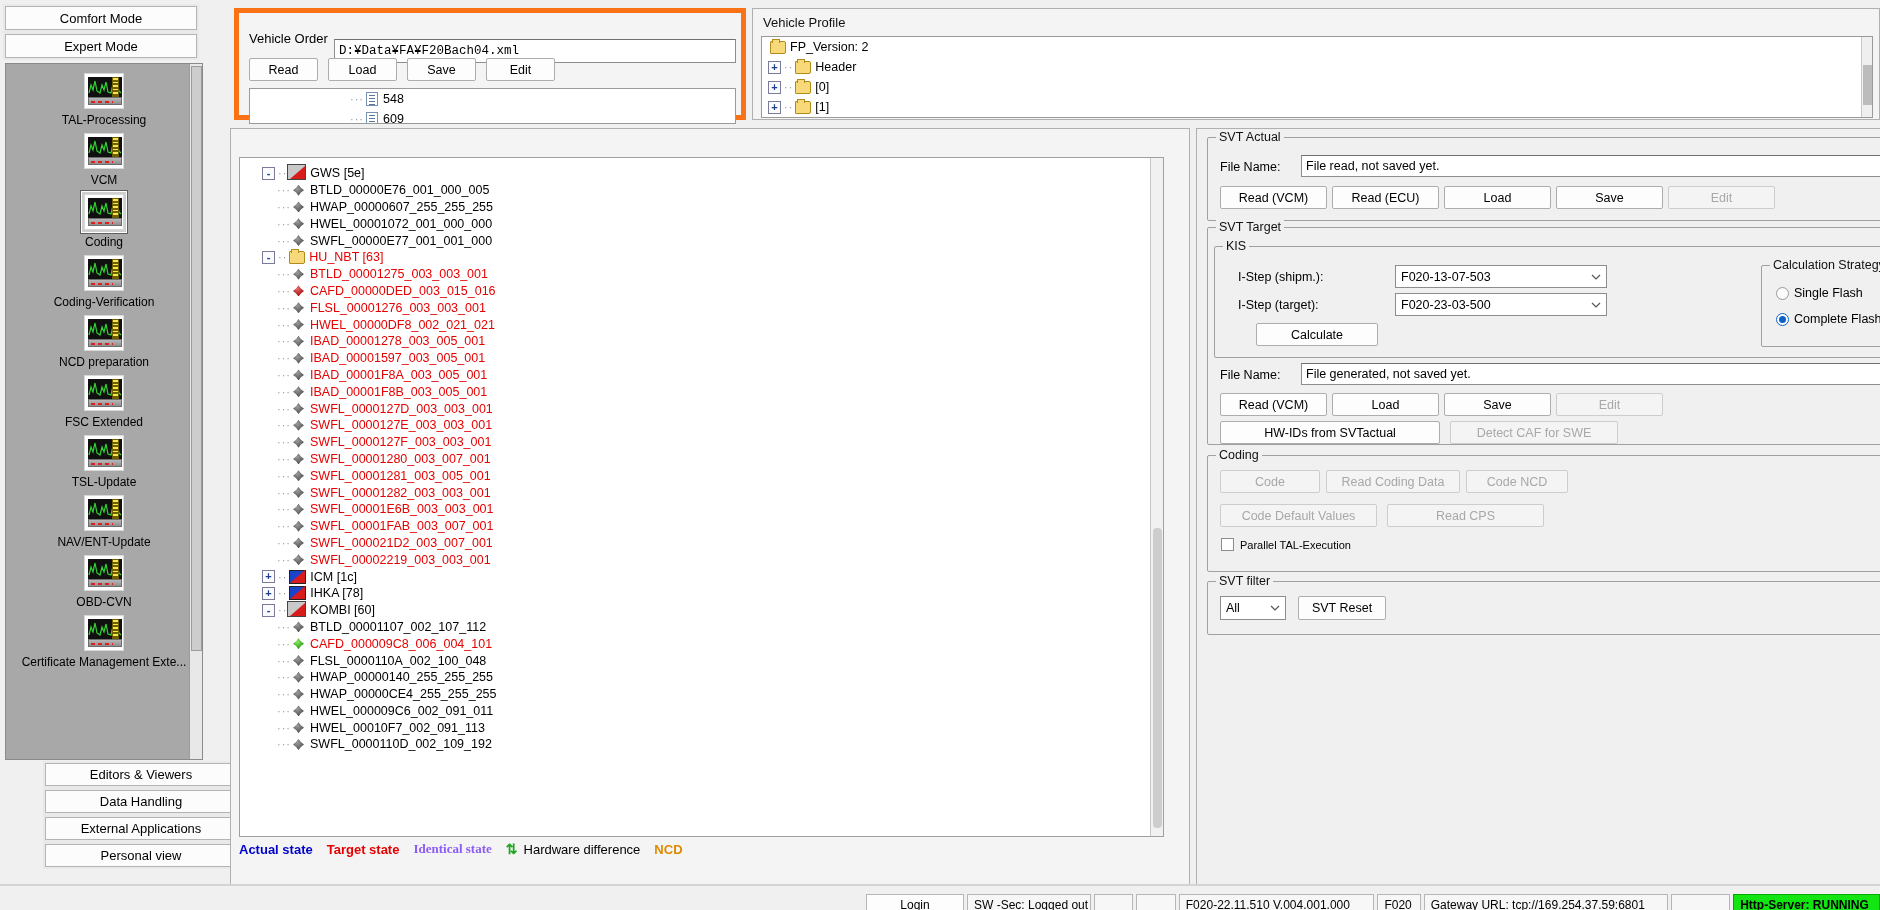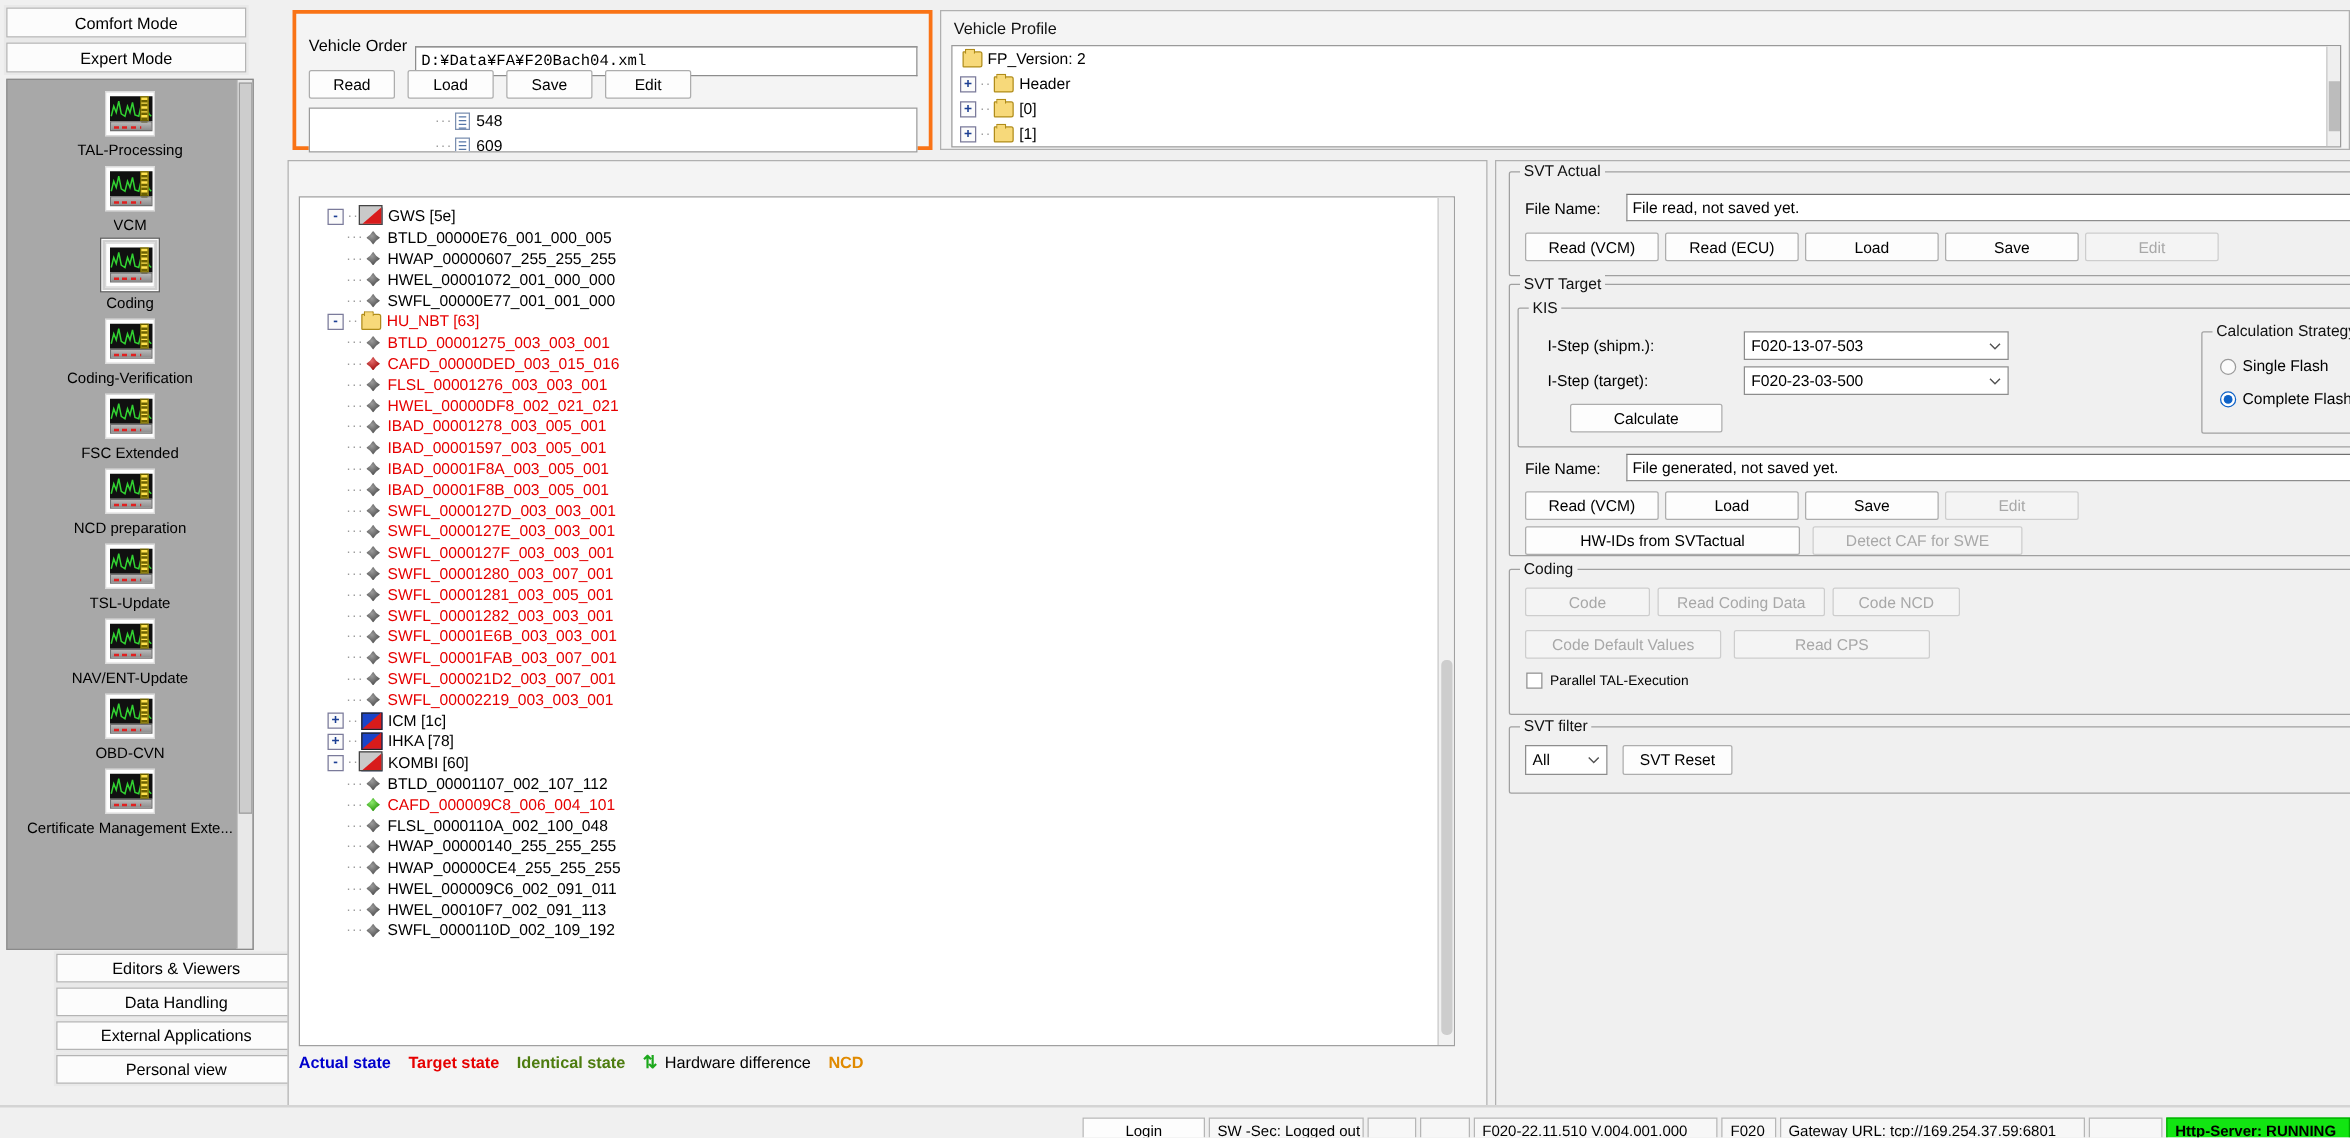--- a/index.html
+++ b/index.html
@@ -152,21 +152,21 @@
   .bottom-btns .bb {
     width: 192px; height: 23px; margin-bottom: 4px;
     background:#fcfcfc; border:1px solid #b4b4b4;
     display:flex; align-items:center; justify-content:center;
     font-size: 13px;
     box-shadow: 0 0 0 2px #e9e9e9;
   }
 
   
   #panel-vo { position:absolute; left: 234px; top: 8px; width: 512px; height: 112px;
-              background:#f4f4f4; border:3px solid #f97316; }
+              background:#f4f4f4; border:5px solid #f97316; }
   #panel-vp { position:absolute; left: 752px; top: 8px; width: 1128px; height: 112px;
               background:#f4f4f4; border:1px solid #b0b0b0; }
   .panel-hdr { height: 26px; display:flex; align-items:center; padding-left:10px;
                font-size: 13px; color:#111; }
   .treebox { background:#fff; border:1px solid #9a9a9a; overflow:hidden; position:relative; }
 
   .tnode { display:flex; align-items:center; height:20px; font-size:12.5px; white-space:nowrap; }
   .exp {
     width:13px; height:13px; border:1px solid #7a7a9a; background:#fbfbfb;
     display:inline-flex; align-items:center; justify-content:center; flex:none;
@@ -326,40 +326,40 @@
                   <i></i>
                   <i></i>
                   <i></i>
                   <i></i>
                   <i></i>
                   <i></i>
                 </div>
                 <div class="tray"></div>
               </div>
             </div>
-            <div class="lbl">FSC Extended</div>
+            <div class="lbl">NCD preparation</div>
           </div>
           <div class="icon-item">
             <div class="ico-wrap">
               <div class="ico">
                 <div class="screen"><svg width="34" height="20" viewBox="0 0 34 20">
                     <polyline points="1,16 3,8 5,13 7,4 9,14 12,16 14,8 16,13 18,5 20,15 23,16 25,7 27,12 29,4 31,14 33,16" fill="none" stroke="#32d132" stroke-width="1.2"></polyline>
                   </svg></div>
                 <div class="bars">
                   <i></i>
                   <i></i>
                   <i></i>
                   <i></i>
                   <i></i>
                   <i></i>
                 </div>
                 <div class="tray"></div>
               </div>
             </div>
-            <div class="lbl">NCD preparation</div>
+            <div class="lbl">FSC Extended</div>
           </div>
           <div class="icon-item">
             <div class="ico-wrap">
               <div class="ico">
                 <div class="screen"><svg width="34" height="20" viewBox="0 0 34 20">
                     <polyline points="1,16 3,8 5,13 7,4 9,14 12,16 14,8 16,13 18,5 20,15 23,16 25,7 27,12 29,4 31,14 33,16" fill="none" stroke="#32d132" stroke-width="1.2"></polyline>
                   </svg></div>
                 <div class="bars">
                   <i></i>
                   <i></i>
@@ -741,21 +741,21 @@
       </div>
     </div>
     <div id="svt-legend">
         <span style="display: flex; align-items: center; gap: 6px;">
           <span style="color: rgb(0, 0, 204);">Actual state</span>
         </span>
         <span style="display: flex; align-items: center; gap: 6px;">
           <span style="color: rgb(230, 0, 0);">Target state</span>
         </span>
         <span style="display: flex; align-items: center; gap: 6px;">
-          <span style="color: #4d7c0f;">Identical state</span>
+          <span style="color: #8b5cf6; font-family: Liberation Serif, serif;">Identical state</span>
         </span>
         <span style="display: flex; align-items: center; gap: 6px;">
           <span style="color: rgb(28, 168, 28); font-size: 14px;">⇅</span>
           <span style="color: rgb(0, 0, 0); font-weight: normal;">Hardware difference</span>
         </span>
         <span style="display: flex; align-items: center; gap: 6px;">
           <span style="color: rgb(224, 138, 0);">NCD</span>
         </span>
       </div>
   </div>

